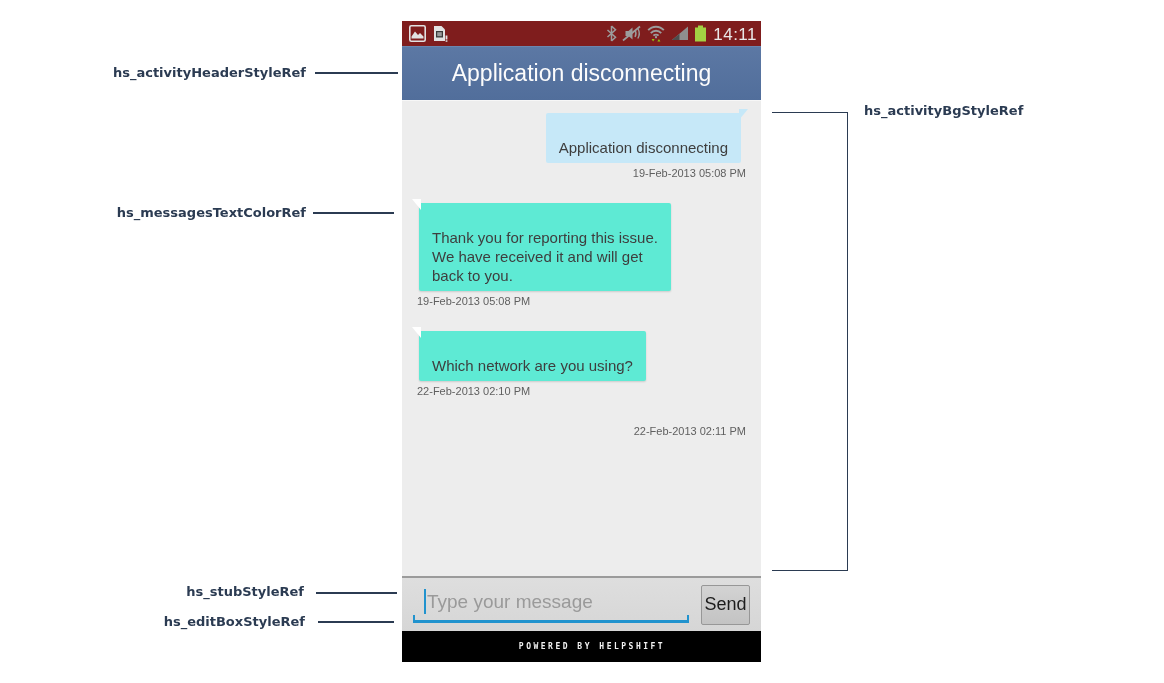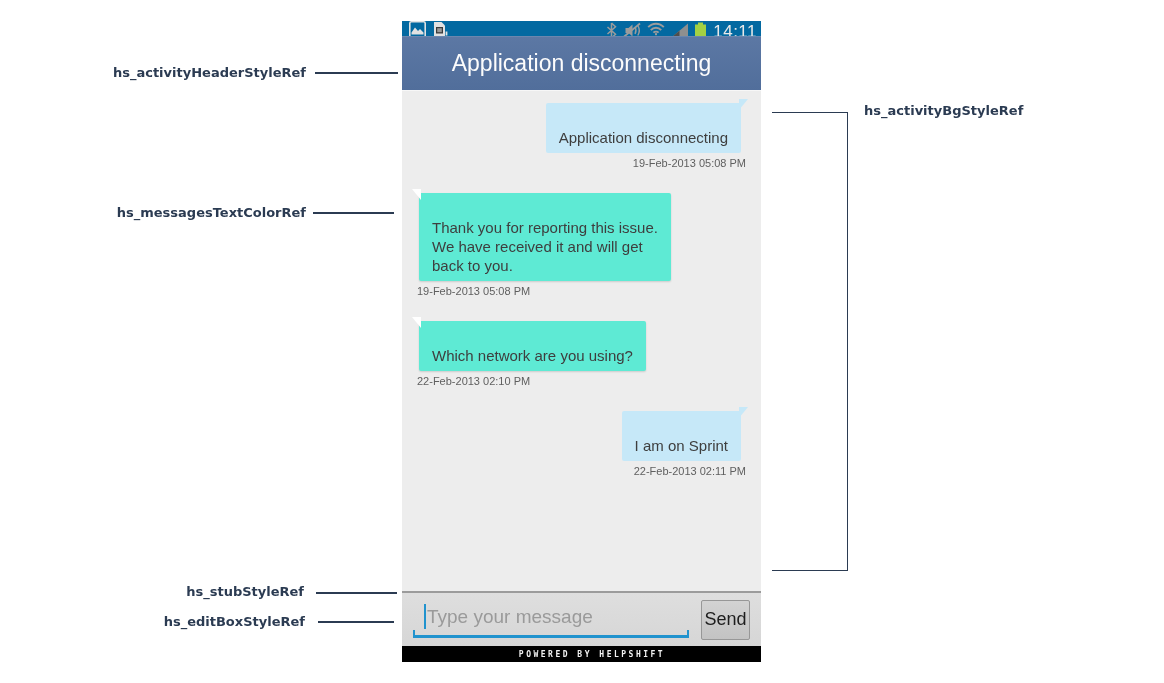--- a/index.html
+++ b/index.html
@@ -27,21 +27,21 @@
   }
 
   
   .phone {
     position:absolute; left:402px; top:21px; width:359px; height:641px;
     display:flex; flex-direction:column; background:#000;
   }
 
   
   .statusbar {
-    height:15px; background:#0369a1; display:flex; align-items:flex-start;
+    height:25px; background:#7f1d1d; display:flex; align-items:flex-end;
     padding:0 4px 0 7px; flex:none;
   }
   .sb-left { display:flex; align-items:center; gap:6px; }
   .sb-right { margin-left:auto; display:flex; align-items:center; gap:4px; }
   .sb-time { color:#E9E9E9; font-size:17px; letter-spacing:0.5px; margin-left:2px; }
 
   
   .appheader {
     height:54px; flex:none; background:linear-gradient(#5C78A4, #516E9B);
     display:flex; align-items:center; justify-content:center;
@@ -91,21 +91,21 @@
   }
   .cursor { position:absolute; left:11px; top:7px; width:2px; height:25px; background:#2193CE; }
   .send {
     flex:none; width:49px; height:40px; border:1px solid #979797; border-radius:2px;
     background:linear-gradient(#D3D3D3,#C3C3C3);
     font-family:"Liberation Sans", sans-serif; font-size:18px; color:#1D1D1D; cursor:pointer;
   }
 
   
   .pfooter {
-    flex:none; height:16px; background:#000; display:flex; align-items:center; justify-content:center;margin-left:21px;
+    flex:none; height:31px; background:#000; display:flex; align-items:center; justify-content:center;margin-left:21px;
   }
   .pfooter span {
     color:#F2F2F2; font-family:"DejaVu Sans Mono", monospace; font-weight:bold;
     font-size:8px; letter-spacing:2.5px;
   }
 </style>
 </head>
 <body>
 
 <div class="canvas">
@@ -207,23 +207,20 @@
       </div>
 
       <div class="msg left">
         <div class="bubble incoming">
           <span class="tail"></span><span>Which network are you using?</span>
         </div>
         <div class="ts">22-Feb-2013 02:10 PM</div>
       </div>
 
       <div class="msg right">
-        <div class="bubble outgoing">
-          <span class="tail"></span><span>I am on Sprint</span>
-        </div>
         <div class="ts">22-Feb-2013 02:11 PM</div>
       </div>
 
     </div>
 
     <div class="composer">
       <div class="editwrap">
         <span class="cursor"></span>
         <input class="editinput" type="text" placeholder="Type your message" style="">
         <div class="underline"></div>

